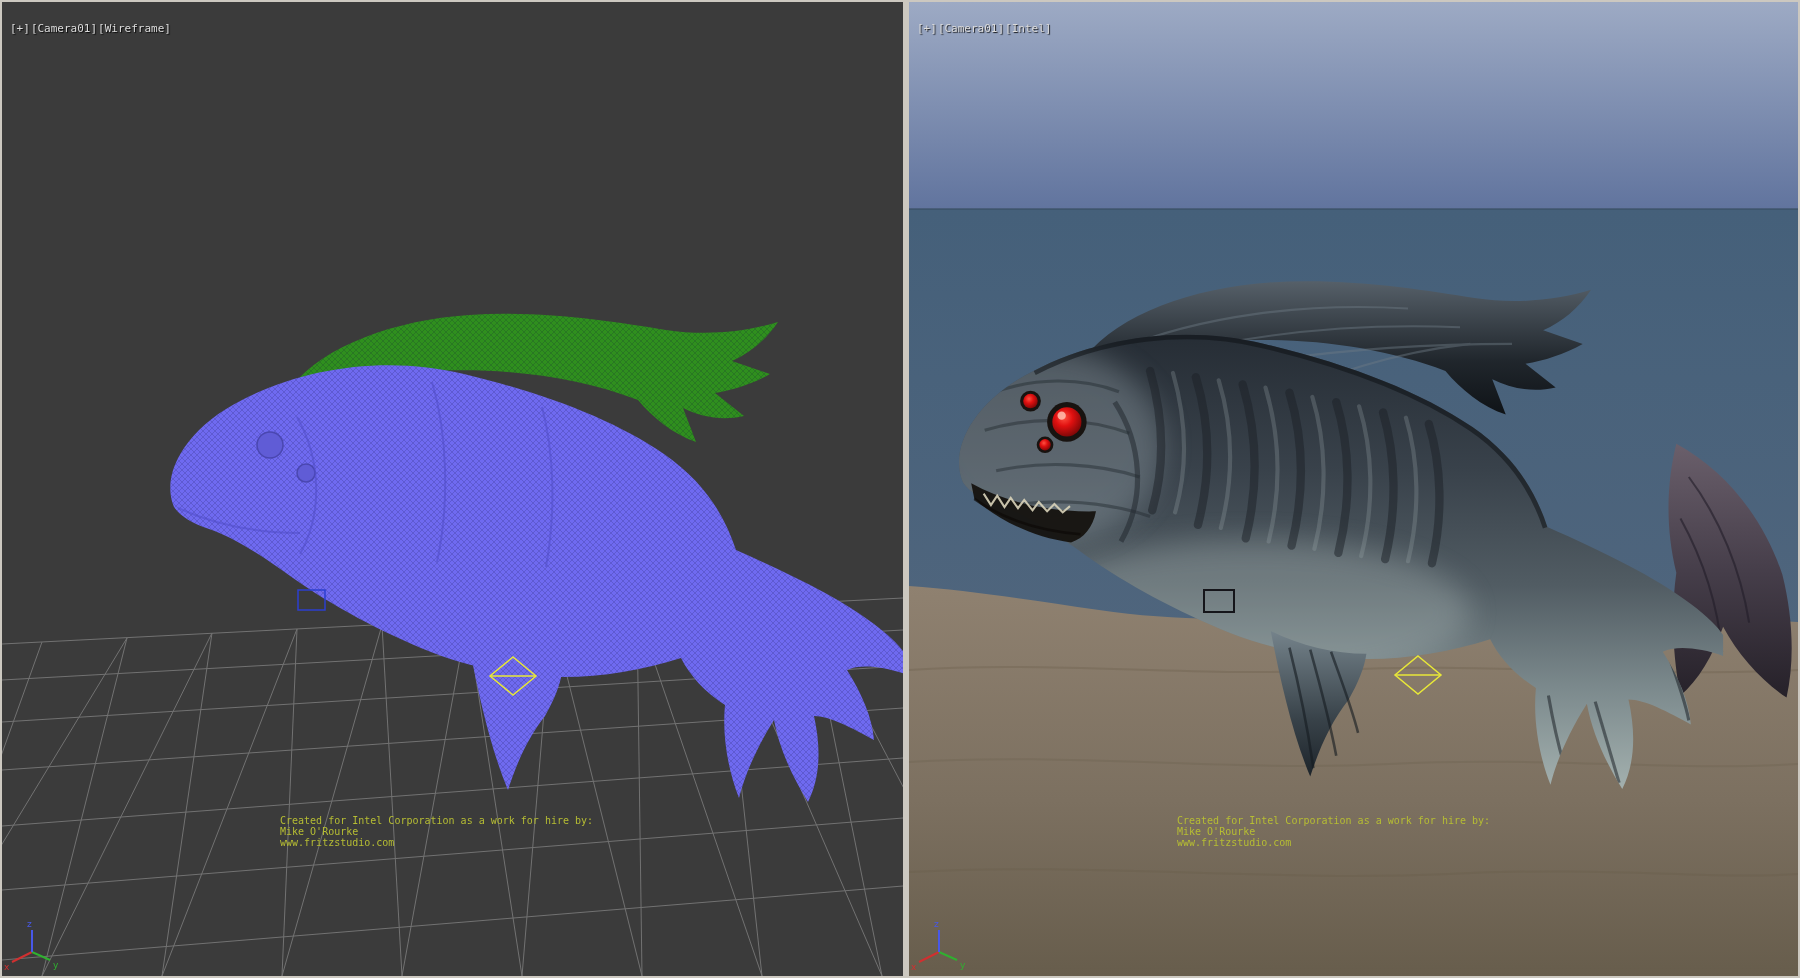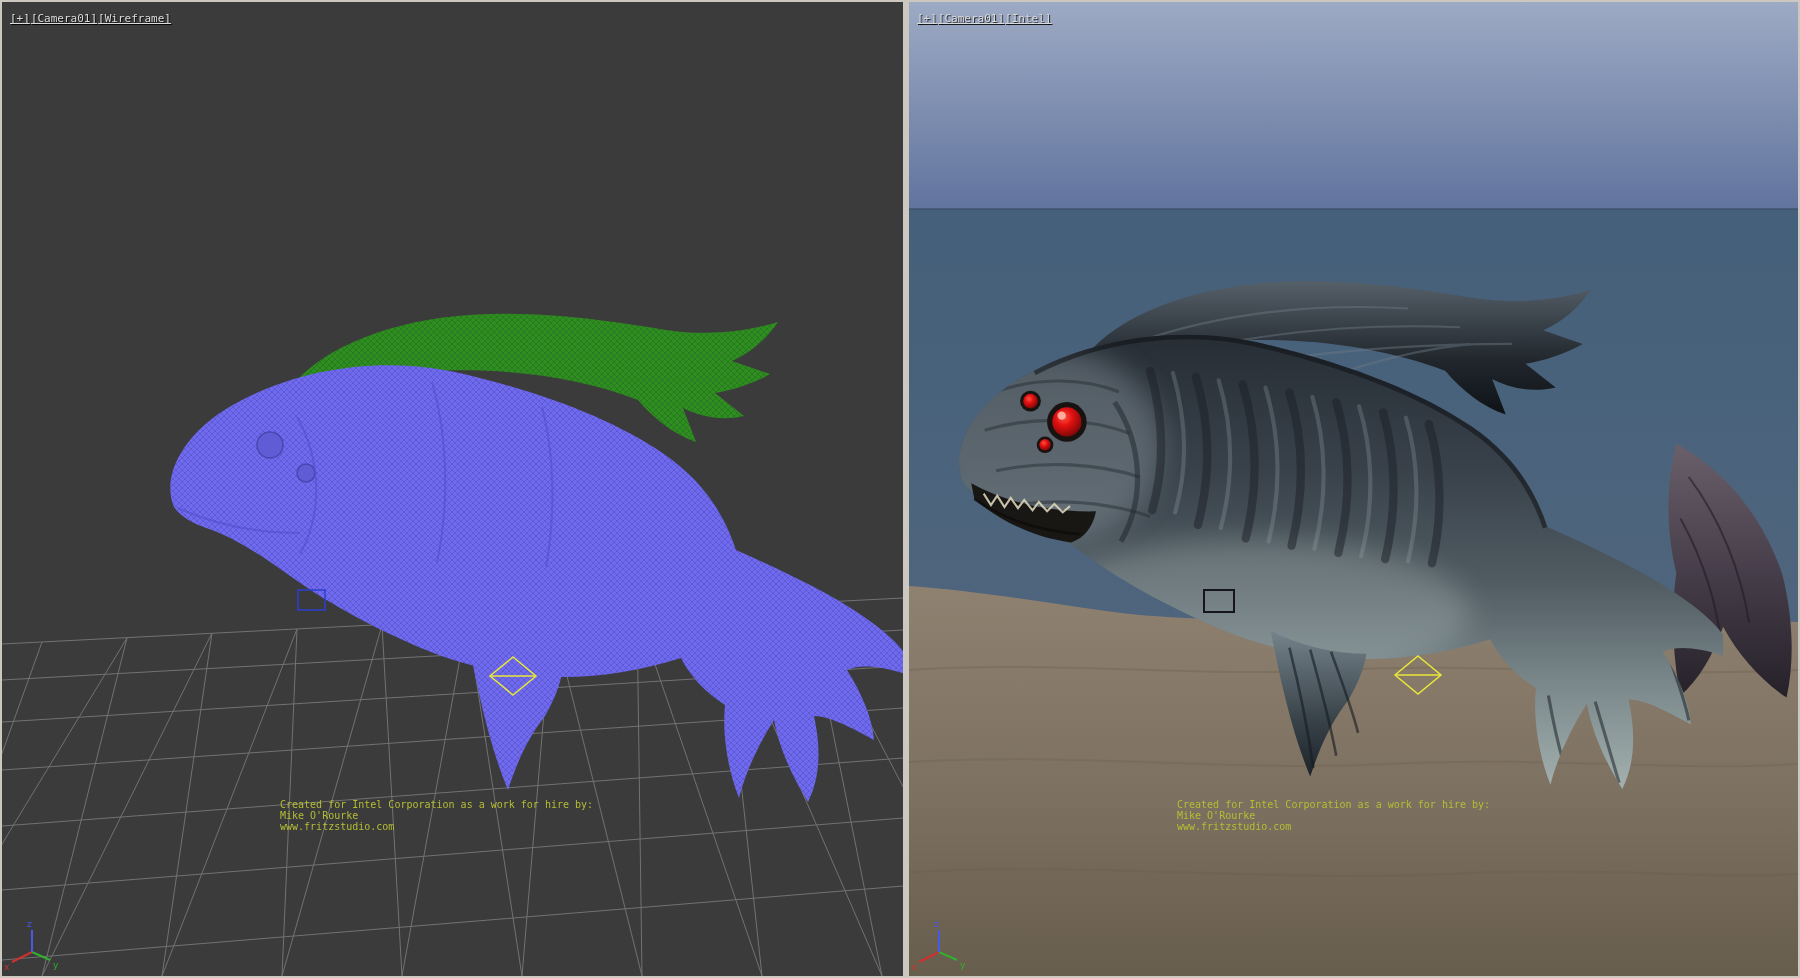--- a/index.html
+++ b/index.html
@@ -7,28 +7,28 @@
     position:relative;width:1800px;height:978px;box-sizing:border-box;
     border:2px solid #ccc8c0;background:#ccc8c0;display:flex;
     font-family:"DejaVu Sans",sans-serif;overflow:hidden;
   }
   .viewport{position:relative;height:100%;overflow:hidden;}
   .vp-left{width:901px;background:#3b3b3b;}
   .vp-right{flex:1;background:#5a6f95;}
   .divider{width:6px;background:#ccc8c0;cursor:ew-resize;}
   svg.scene{position:absolute;left:0;top:0;width:100%;height:100%;display:block;}
   .vp-label{
-    position:absolute;top:10px;left:8px;z-index:5;
+    position:absolute;top:20px;left:8px;z-index:5;
     font:11px "DejaVu Sans Mono",monospace;color:#dcdcdc;
-    text-shadow:1px 1px 1px rgba(0,0,0,.85);white-space:nowrap;text-decoration:underline;
+    text-shadow:1px 1px 1px rgba(0,0,0,.85);white-space:nowrap;
   }
   .vp-label span{cursor:pointer;margin-right:1px;}
   .credit{
     position:absolute;z-index:4;color:#b6bd33;
-    font:10px "DejaVu Sans Mono",monospace;line-height:11px;white-space:nowrap;
+    font:10px "DejaVu Sans Mono",monospace;line-height:11px;white-space:nowrap;margin-top:16px;
   }
   .credit-left{left:278px;top:797px;}
   .credit-right{left:268px;top:797px;}
 </style>
 </head>
 <body>
 
 <div class="frame">
 
   <div class="viewport vp-left">

